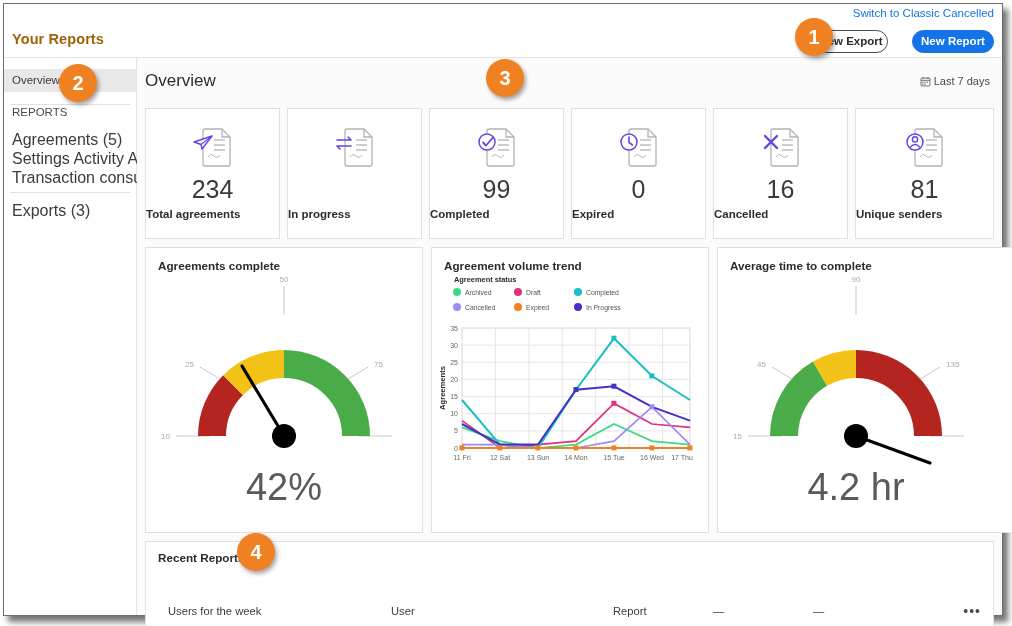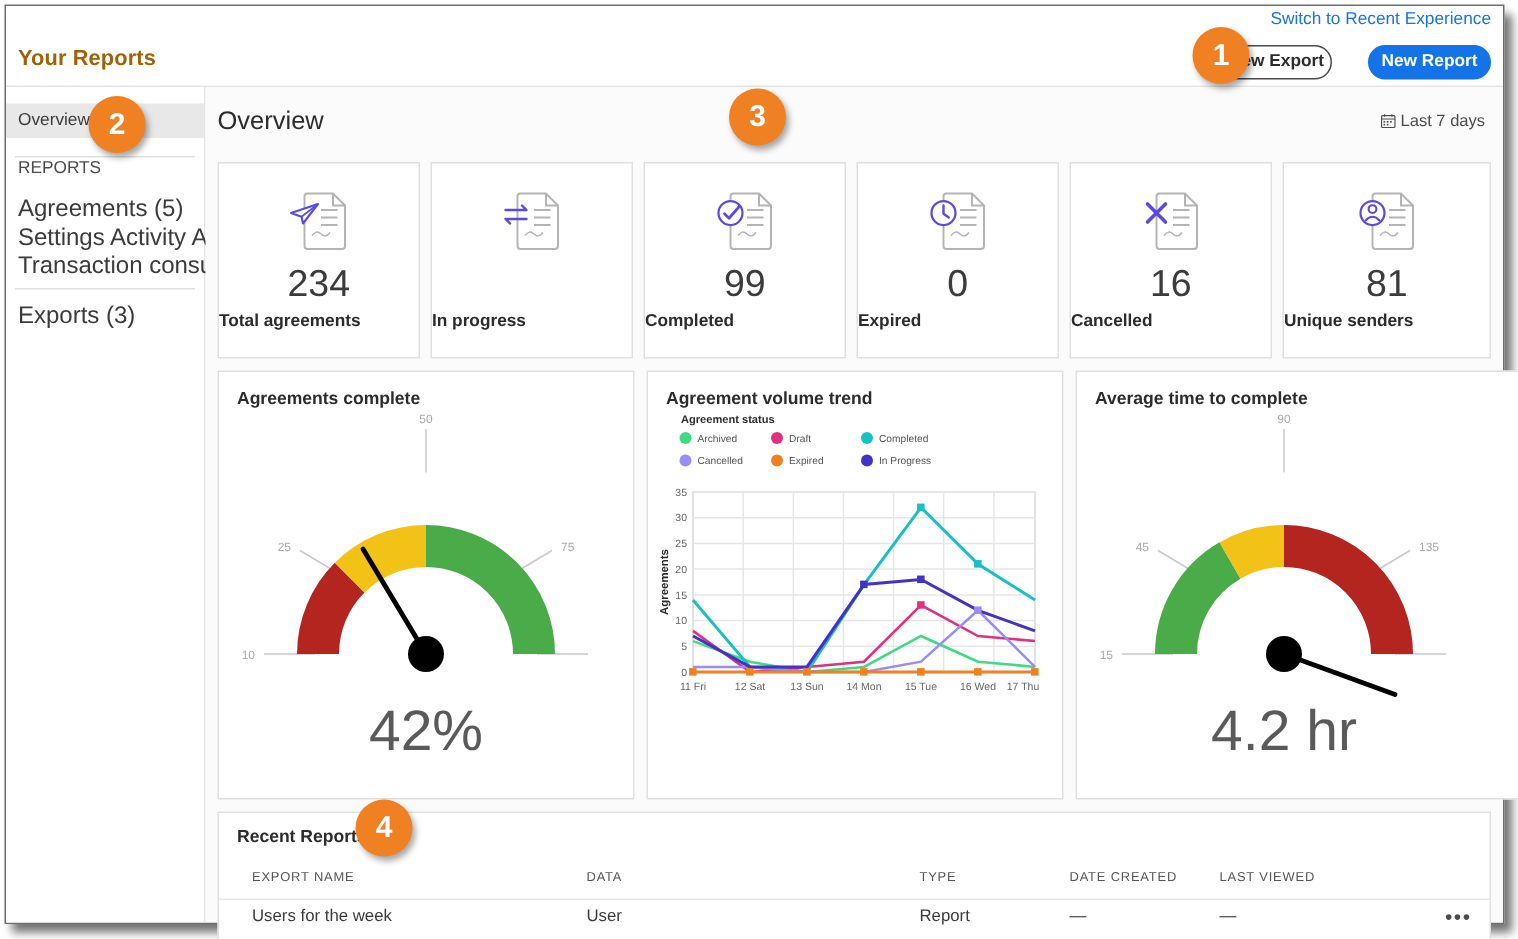--- a/index.html
+++ b/index.html
@@ -268,21 +268,21 @@
   .gauge-val { font-size: 38px; fill: #5a5a5a; font-weight: 300; }
 </style>
 </head>
 <body>
 
 <div id="root">
   <div class="frame"></div>
 
   <div class="topbar">
     <div class="app-title">Your Reports</div>
-    <a class="switch-link" href="#">Switch to Recent Experience</a>
+    <a class="switch-link" href="#">Switch to Classic Cancelled</a>
     <div class="btn btn-secondary">New Export</div>
     <div class="btn btn-primary">New Report</div>
   </div>
 
   <div class="sidebar">
     <div class="side-overview">
       <span class="lbl">Overview</span>
     </div>
     <div class="side-divider" style="top:46px"></div>
     <div class="side-section-title" style="top:48px">REPORTS</div>
@@ -541,27 +541,20 @@
 
           <line x1="138" y1="168" x2="212" y2="195" stroke="#000" stroke-width="3.2" stroke-linecap="round"></line>
           <circle cx="138" cy="168" r="12" fill="#000"></circle>
           <text class="gauge-val" x="138" y="232" text-anchor="middle">4.2 hr</text>
         </svg>
       </div>
     </div>
 
     <div class="reports">
       <div class="rtitle">Recent Reports</div>
-      <div class="rhead">
-        <span class="c-name">EXPORT NAME</span>
-        <span class="c-data">DATA</span>
-        <span class="c-type">TYPE</span>
-        <span class="c-date">DATE CREATED</span>
-        <span class="c-view">LAST VIEWED</span>
-      </div>
       <div class="rrow">
         <span class="c-name">Users for the week</span>
         <span class="c-data">User</span>
         <span class="c-type">Report</span>
         <span class="c-date">—</span>
         <span class="c-view">—</span>
         <span class="dots">•••</span>
       </div>
     </div>
   </div>

